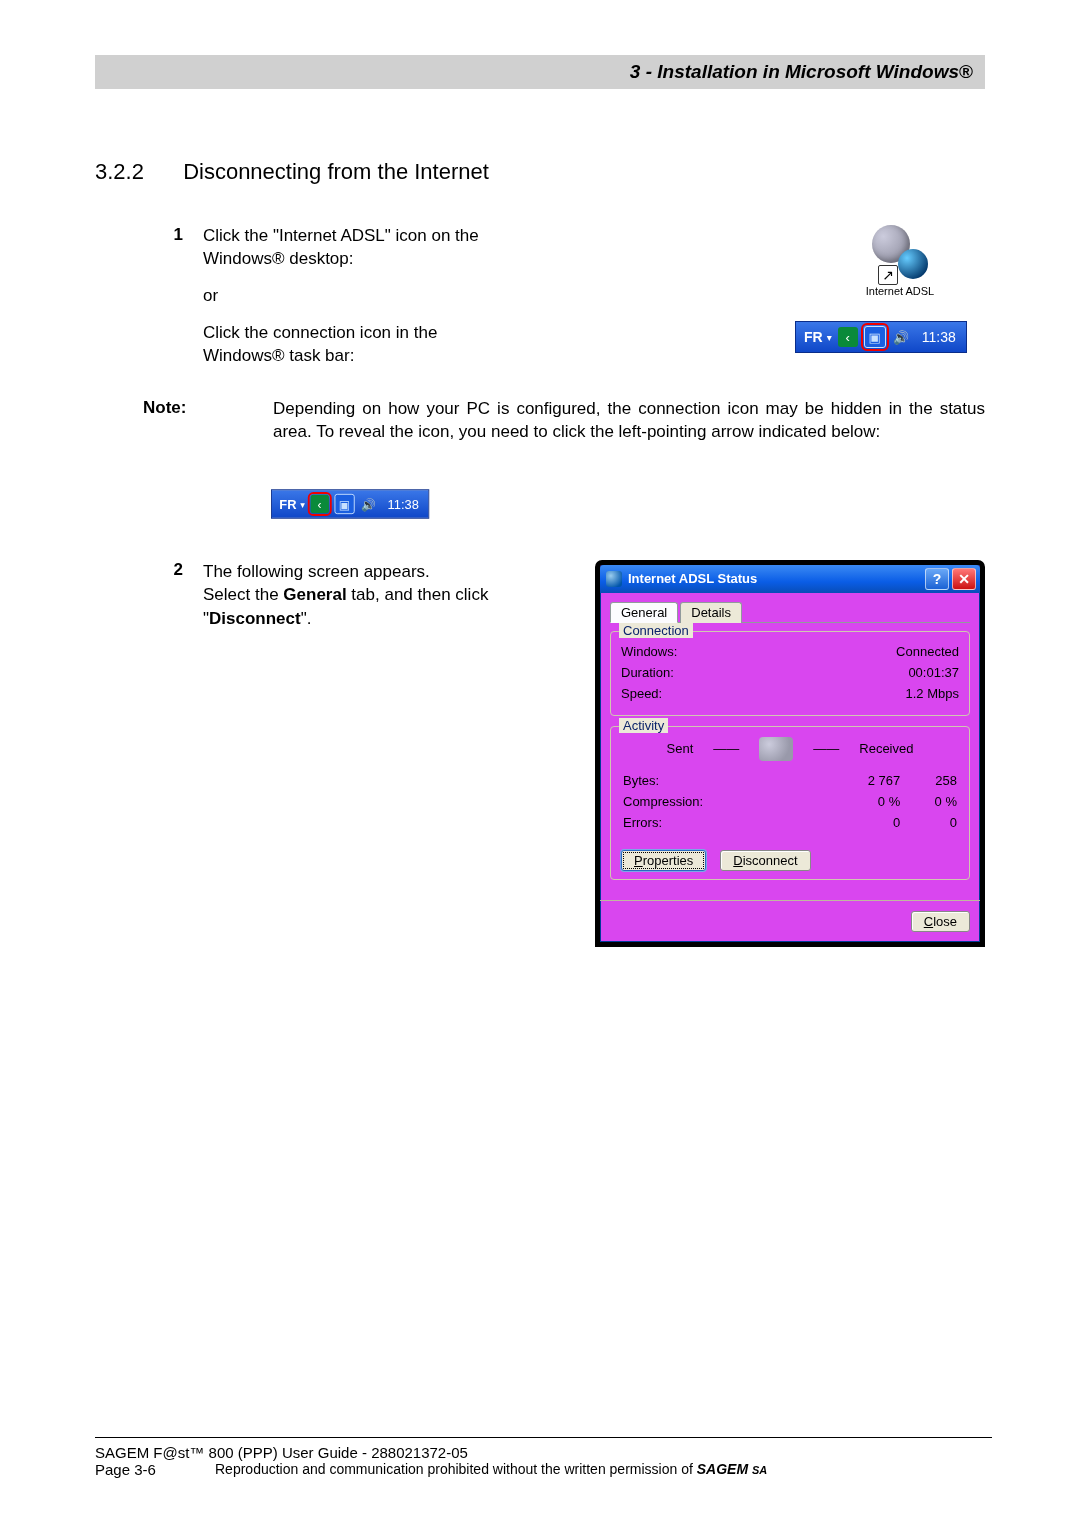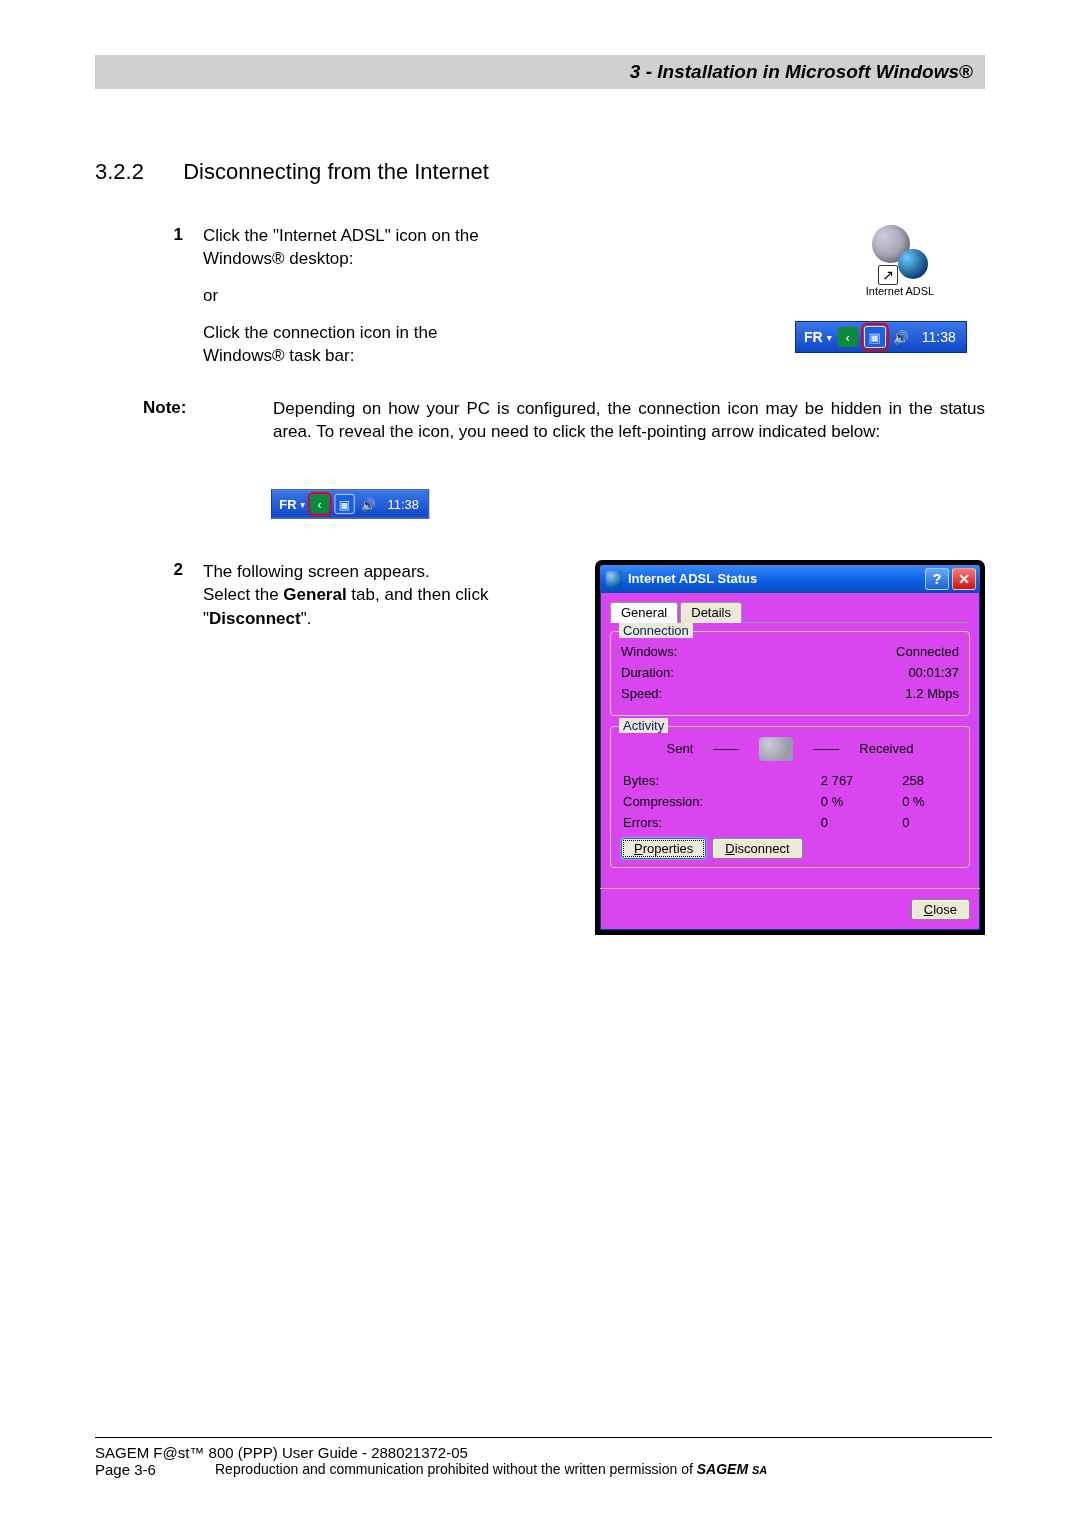--- a/index.html
+++ b/index.html
@@ -143,22 +143,22 @@
   }
   .kv{display:flex;justify-content:space-between;margin:6px 0}
   .activity-head{display:flex;align-items:center;justify-content:center;gap:20px;margin:4px 0 8px}
   .activity-head .mid{
     width:34px;height:24px;
     background:radial-gradient(circle at 30% 30%,#ccd,#99a 70%);
     border-radius:4px;
   }
   .act-table{width:100%}
   .act-table td{padding:2px 0}
-  .act-table td:nth-child(2),.act-table td:nth-child(3){text-align:left}
-  .xp-btnrow{display:flex;gap:6px;margin-top:4px}
+  .act-table td:nth-child(2),.act-table td:nth-child(3){text-align:right}
+  .xp-btnrow{display:flex;gap:14px;margin-top:16px}
   .xp-btn{
     border:1px solid #888;background:#ece9d8;border-radius:3px;
     padding:2px 12px;font-family:inherit;font-size:13px;
     box-shadow:1px 1px 0 #fff inset;
   }
   .xp-btn.focus{outline:1px dotted #000;outline-offset:-3px;border:1px solid #2a6ac2;box-shadow:0 0 0 1px #7da7e8}
   .xp-foot{border-top:1px solid #c0b89f;padding:10px;text-align:right}
 
   
   .footer{

